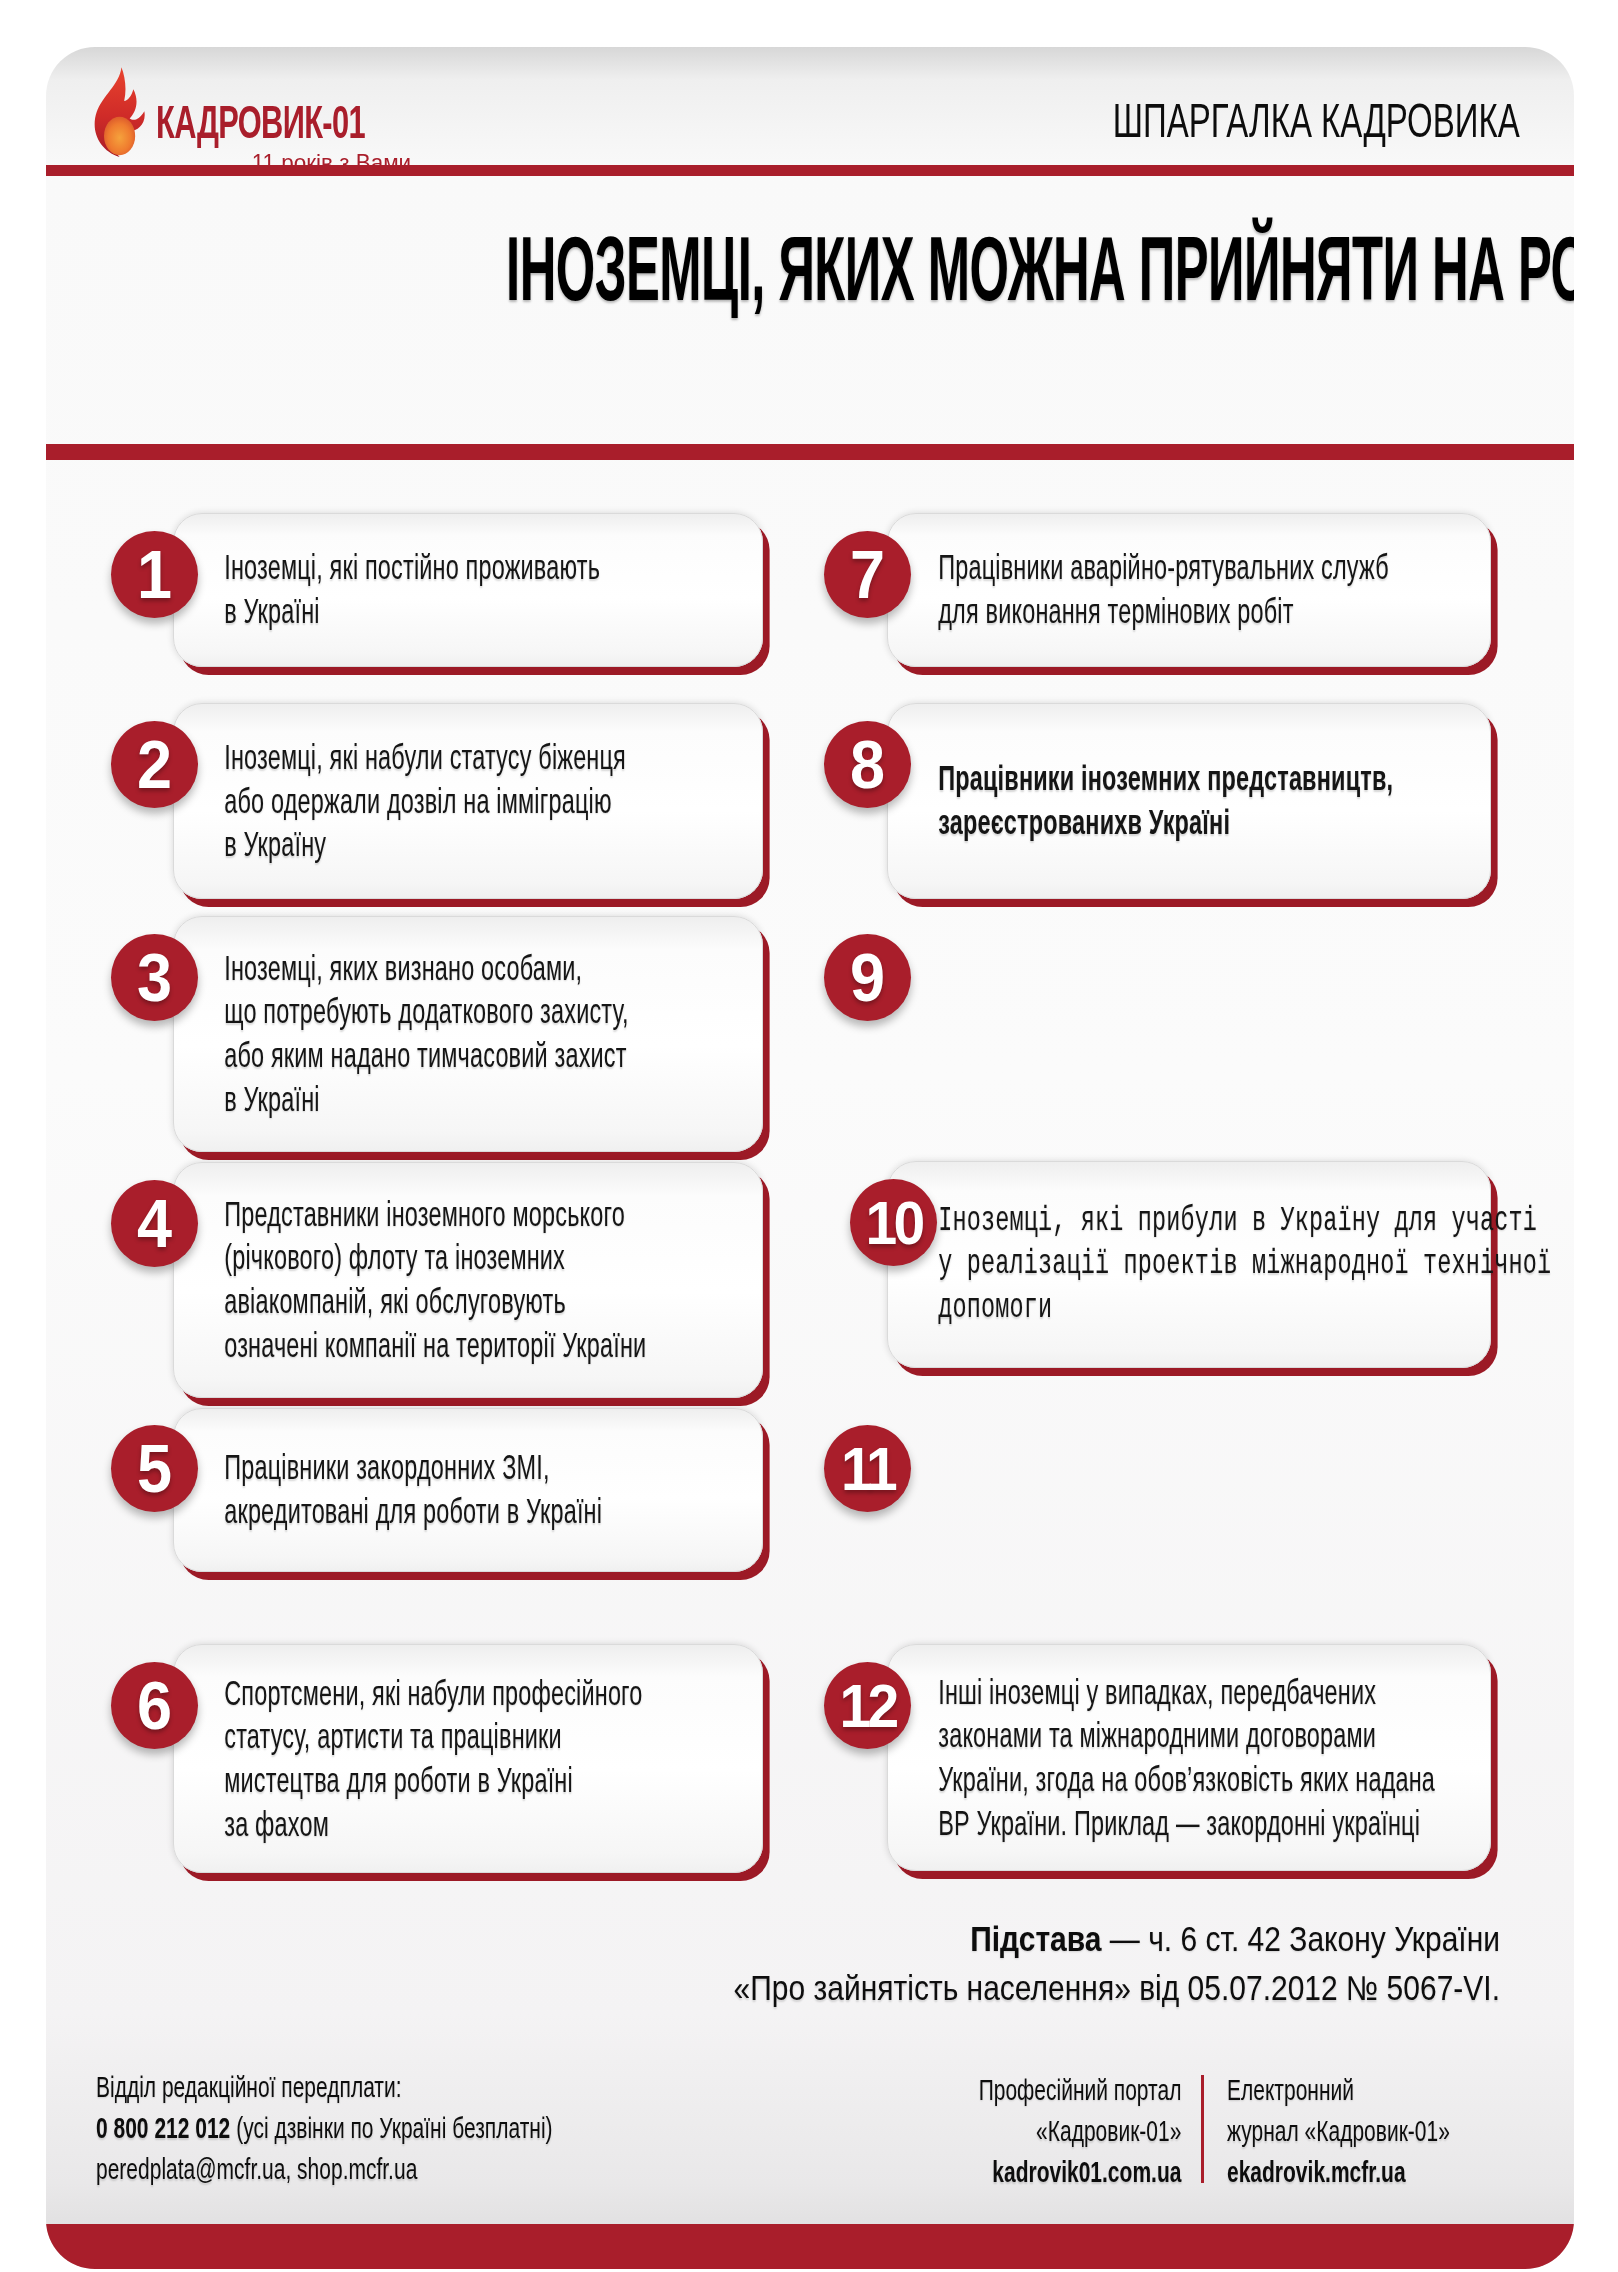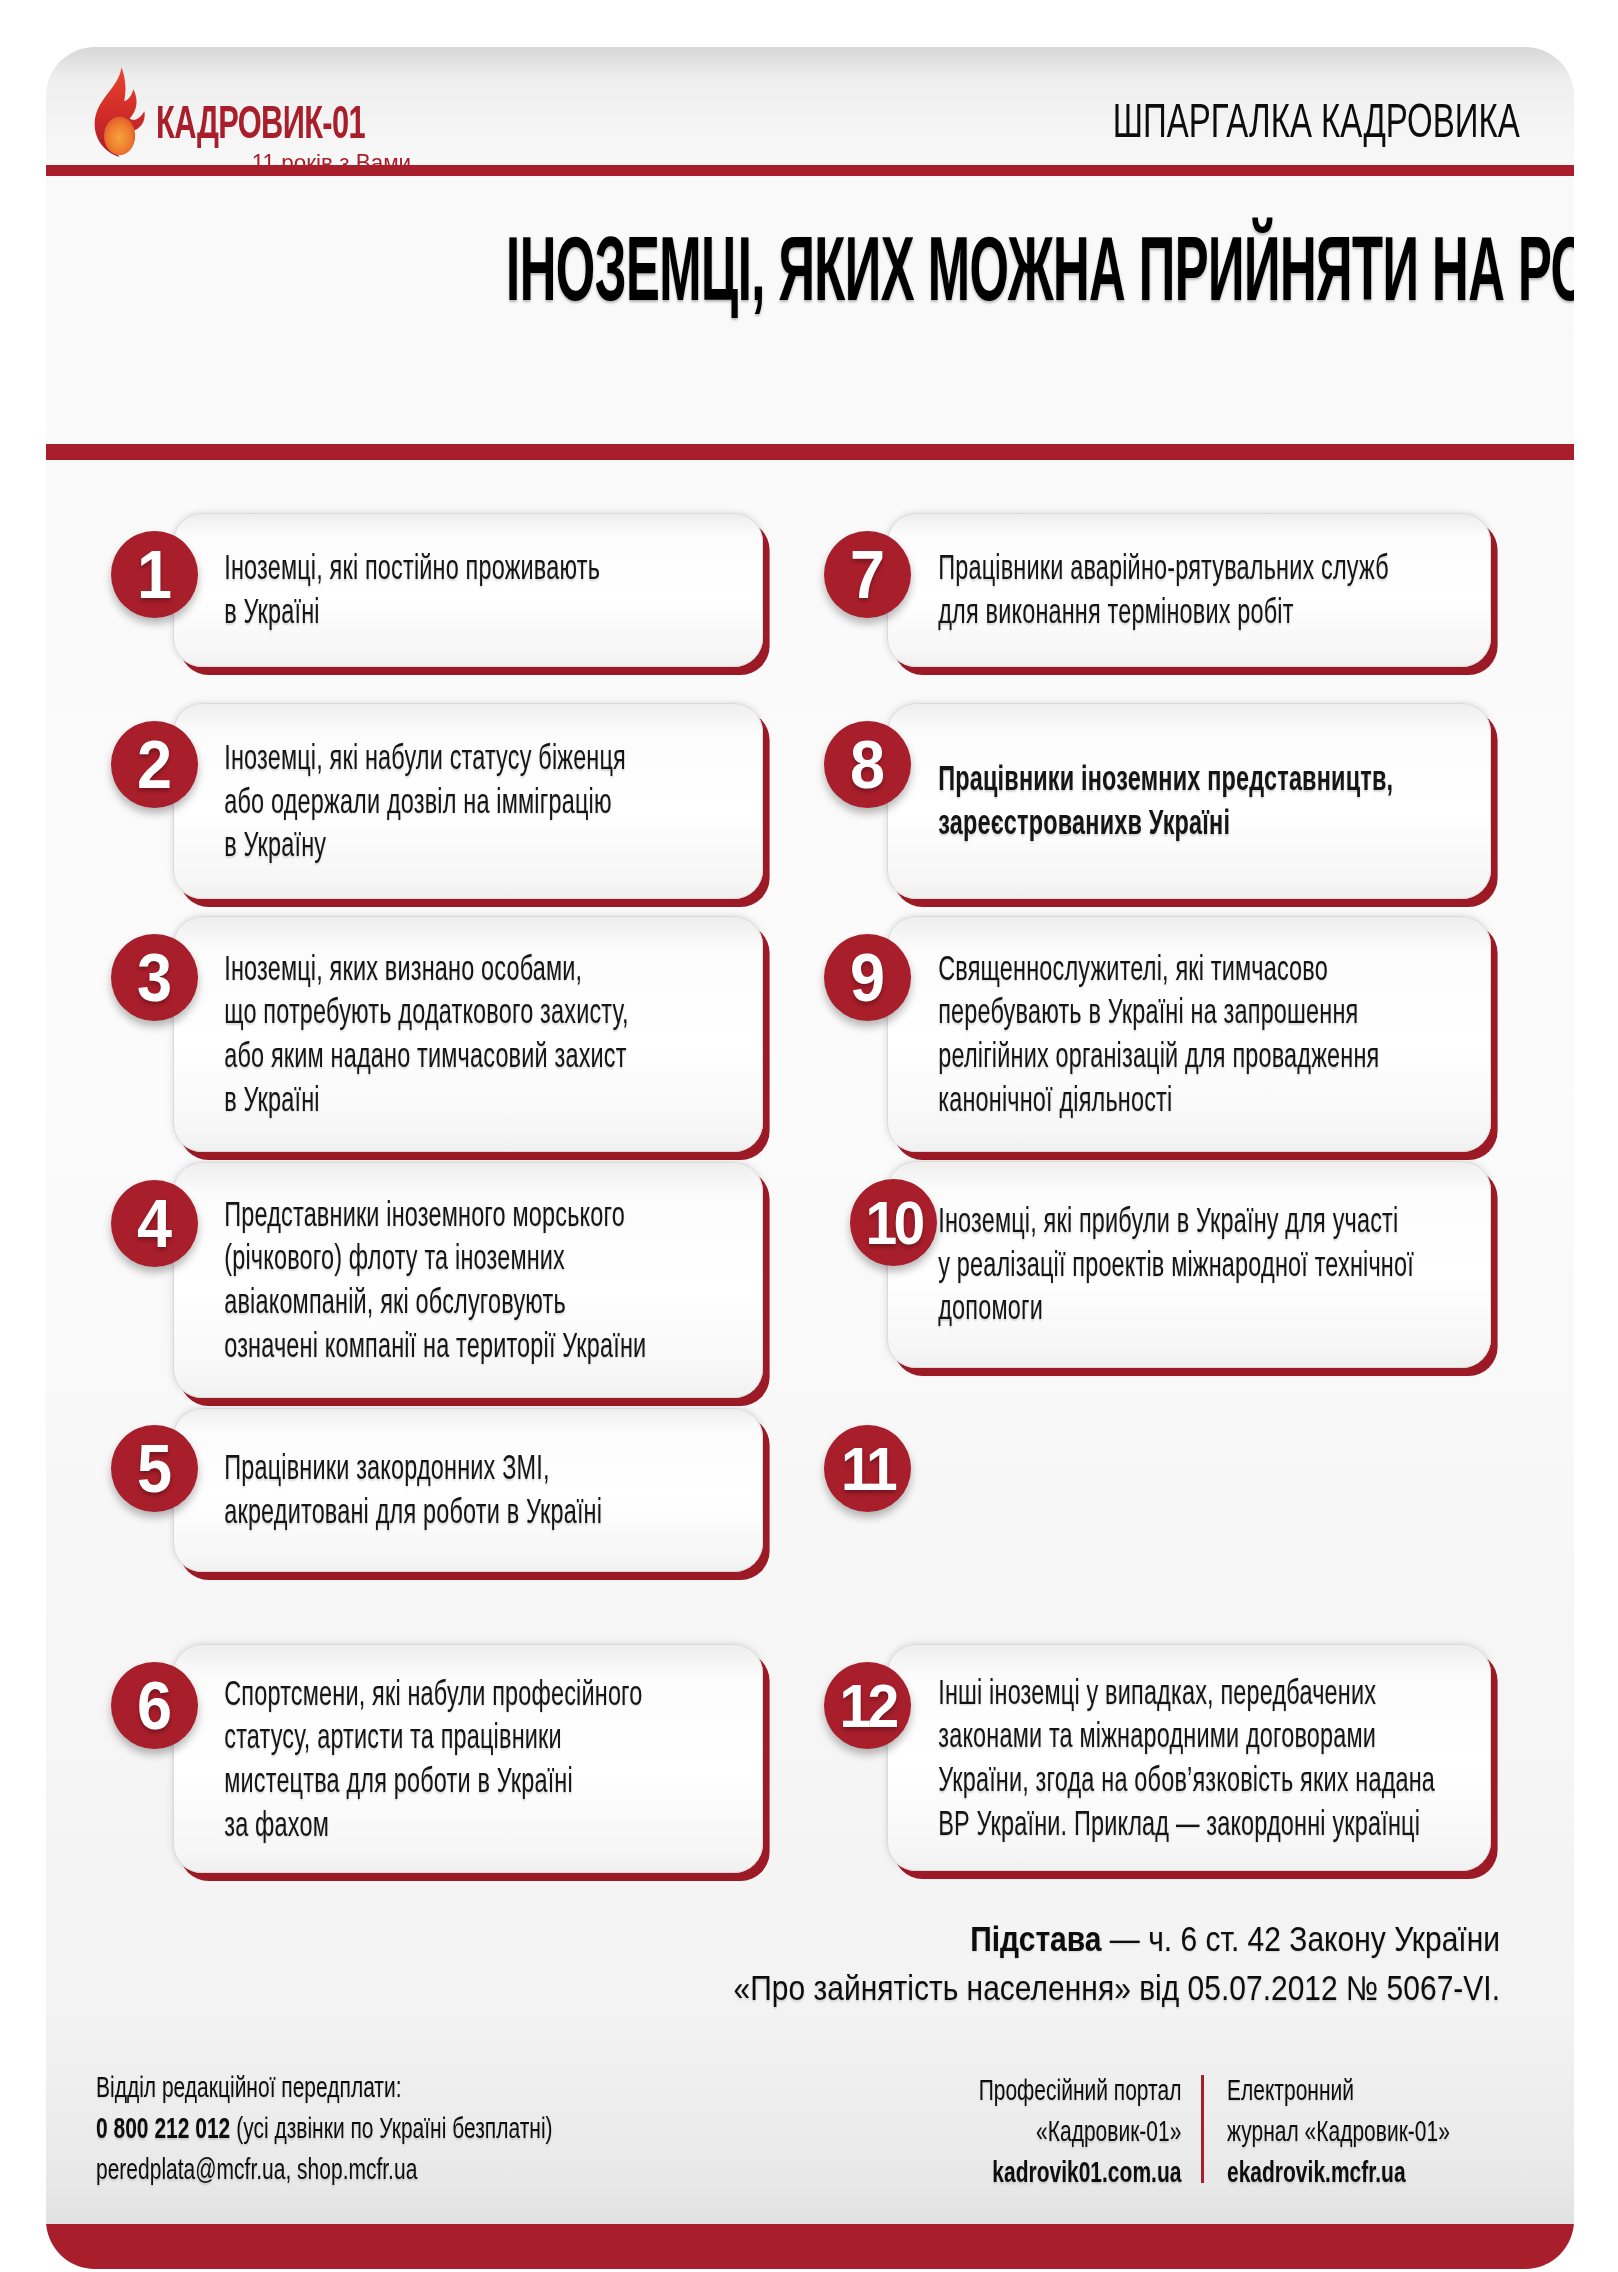--- a/index.html
+++ b/index.html
@@ -69,21 +69,21 @@
   .n1{left:65px;top:484px;}
   .n2{left:65px;top:674px;}
   .n3{left:65px;top:887px;}
   .n4{left:65px;top:1133px;}
   .n5{left:65px;top:1378px;}
   .n6{left:65px;top:1615px;}
   
   .c7{left:841px;top:466px;width:602px;height:152px;}
   .c8{left:841px;top:656px;width:602px;height:194px;font-weight:bold;}
   .c9{left:841px;top:869px;width:602px;height:234px;}
-  .c10{left:841px;top:1114px;width:602px;height:205px;}
+  .c10{left:841px;top:1114px;width:602px;height:205px;font-family:Liberation Mono, monospace;}
   .c11{left:841px;top:1361px;width:602px;height:232px;}
   .c12{left:841px;top:1597px;width:602px;height:225px;}
   .n7{left:778px;top:484px;}
   .n8{left:778px;top:674px;}
   .n9{left:778px;top:887px;}
   .n10{left:804px;top:1132px;justify-content:center;}
   .n11{left:778px;top:1378px;}
   .n12{left:778px;top:1615px;}
   
   .basis{
@@ -175,26 +175,20 @@
 за фахом</div>
     </div>
   <div class="card c7">
       <div class="card-text">Працівники аварійно-рятувальних служб
 для виконання термінових робіт</div>
     </div>
   <div class="card c8">
       <div class="card-text">Працівники іноземних представництв,
 зареєстрованихв Україні</div>
     </div>
-  <div class="card c9">
-      <div class="card-text">Священнослужителі, які тимчасово
-перебувають в Україні на запрошення
-релігійних організацій для провадження
-канонічної діяльності</div>
-    </div>
   <div class="card c10">
       <div class="card-text">Іноземці, які прибули в Україну для участі
 у реалізації проектів міжнародної технічної
 допомоги</div>
     </div>
   <div class="card c12">
       <div class="card-text">Інші іноземці у випадках, передбачених
 законами та міжнародними договорами
 України, згода на обов’язковість яких надана
 ВР України. Приклад — закордонні українці</div>

